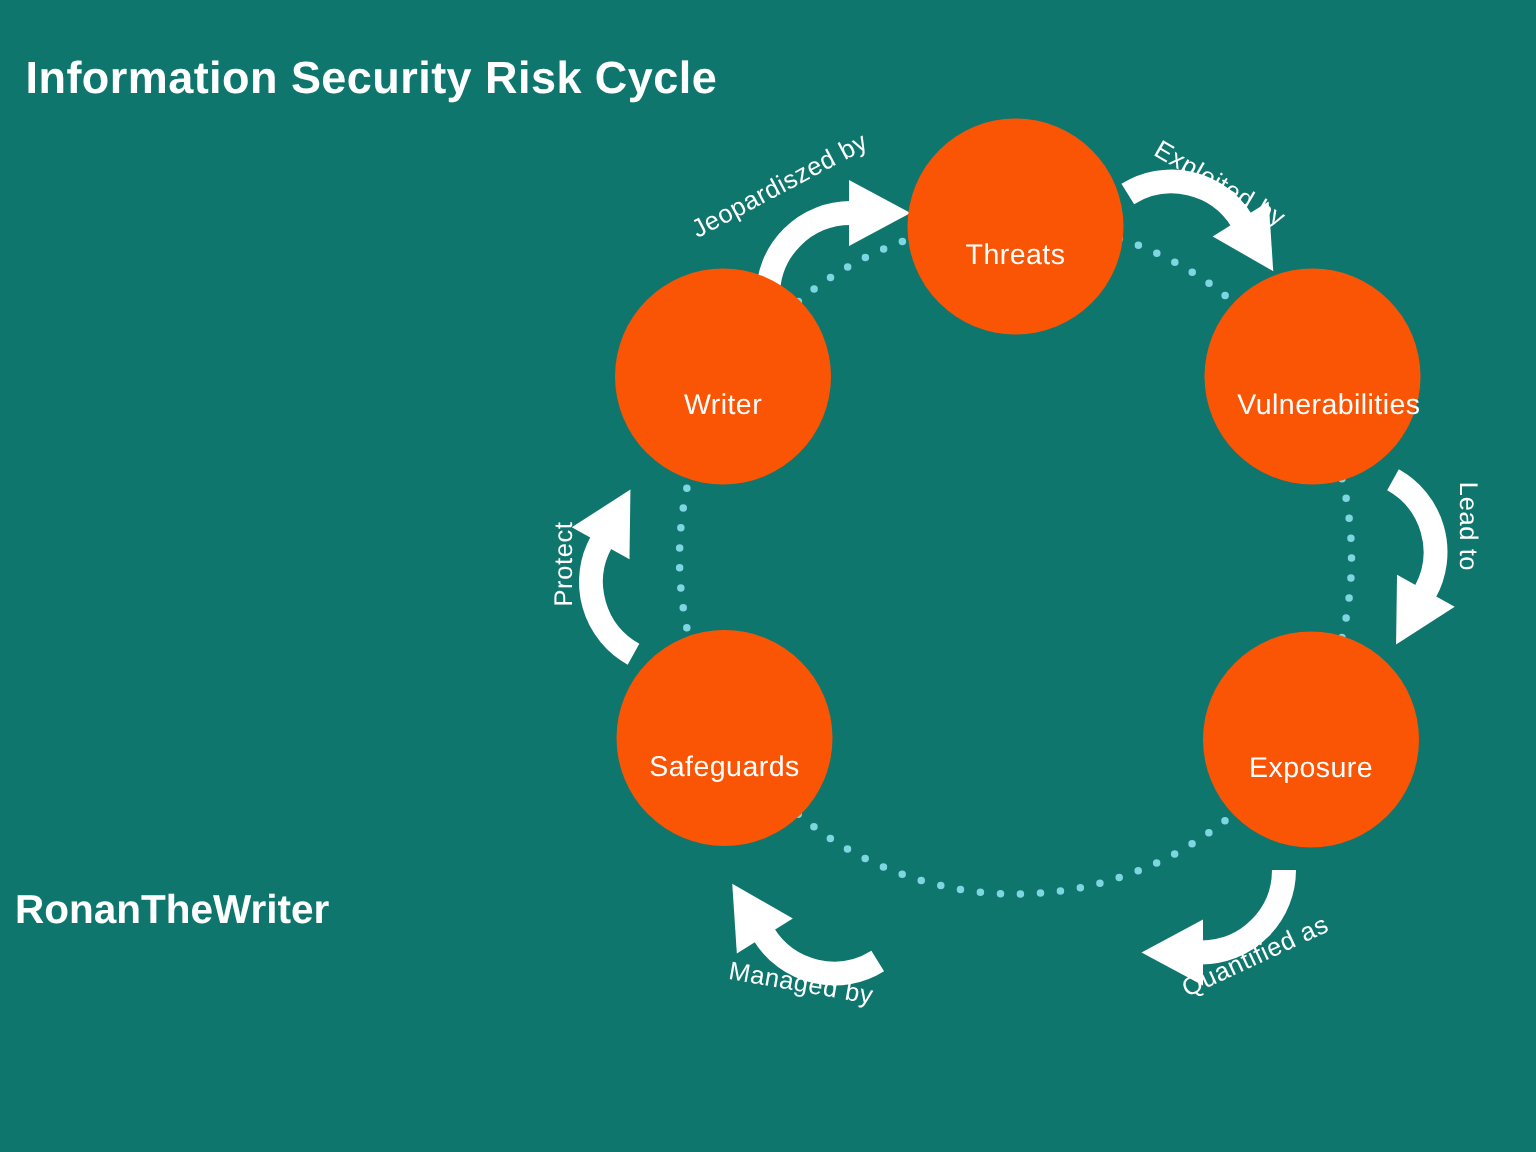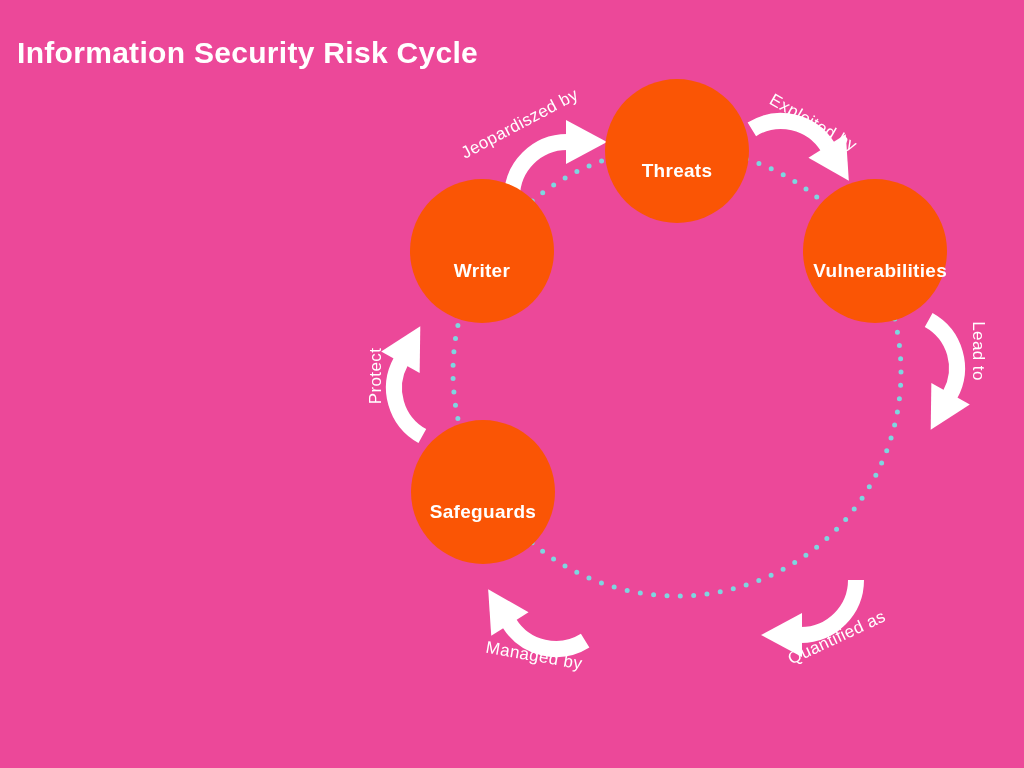--- a/index.html
+++ b/index.html
@@ -4,21 +4,21 @@
 <style>
   html, body {
     margin: 0;
     padding: 0;
     background: #0D3A54;
   }
   .canvas {
     position: relative;
     width: 1024px;
     height: 768px;
-    background: #ec4899;
+    background: #0f766e;
     overflow: hidden;
     font-family: "Liberation Sans", sans-serif;
     color: #FFFFFF;
   }
   .title {
     position: absolute;
     left: 17px;
     top: 36px;
     margin: 0;
     font-size: 30px;
@@ -37,21 +37,21 @@
     height: 144px;
     border-radius: 50%;
     background: #FA5505;
     display: flex;
     align-items: center;
     justify-content: center;
     text-align: center;
   }
   .node span {
     font-size: 19px;
-    font-weight: 700;
+    font-weight: 400;
     letter-spacing: 0.3px;
     color: #FFFFFF;
     margin-top: 40px;
   }
   .edge-label {
     position: absolute;
     white-space: nowrap;
     font-size: 17px;
     font-weight: 500;
     letter-spacing: 0.4px;
@@ -94,30 +94,34 @@
     <use href="#curve-arrow" transform="translate(556,594) rotate(238)"></use>
     <use href="#curve-arrow" transform="translate(449,388) rotate(-61)"></use>
   </svg>
 
   <div class="node" style="left:605px; top:79px;">
     <span>Threats</span>
   </div>
   <div class="node" style="left:803px; top:179px;justify-content:flex-end;">
     <span>Vulnerabilities</span>
   </div>
+  <div class="node" style="left:802px; top:421px;">
+    <span>Exposure</span>
+  </div>
   <div class="node" style="left:411px; top:420px;align-items:center;">
     <span>Safeguards</span>
   </div>
   <div class="node" style="left:410px; top:179px;">
     <span>Writer</span>
   </div>
 
   <div class="edge-label" style="left:520px; top:124px; transform: translate(-50%,-50%) rotate(-28deg);">Jeopardiszed by</div>
   <div class="edge-label" style="left:813px; top:123px; transform: translate(-50%,-50%) rotate(30deg);">Exploited by</div>
   <div class="edge-label" style="left:978px; top:351px; transform: translate(-50%,-50%) rotate(90deg);">Lead to</div>
   <div class="edge-label" style="left:837px; top:638px; transform: translate(-50%,-50%) rotate(-25deg);">Quantified as</div>
   <div class="edge-label" style="left:534px; top:656px; transform: translate(-50%,-50%) rotate(10deg);">Managed by</div>
   <div class="edge-label" style="left:376px; top:376px; transform: translate(-50%,-50%) rotate(-90deg);">Protect</div>
 
   <div class="footer">
+    <div>RonanTheWriter</div>
   </div>
 
 </div>
 
 </body></html>

